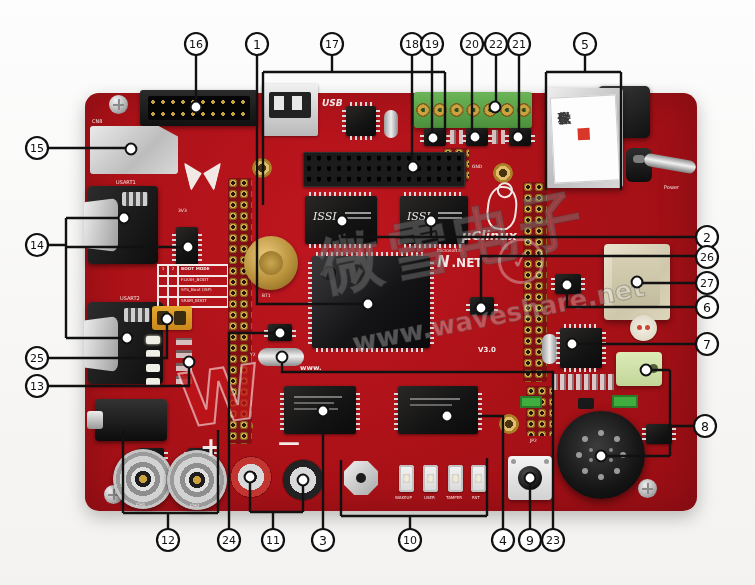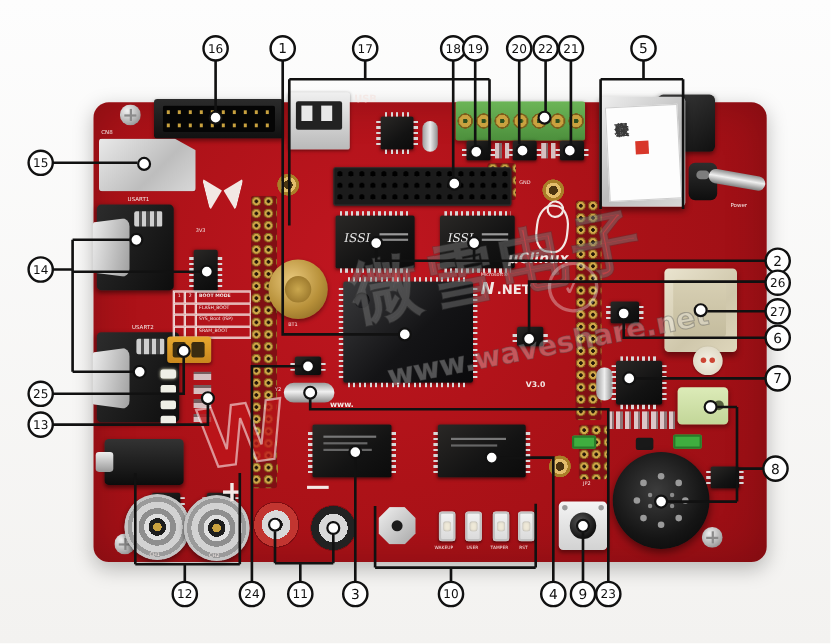--- a/index.html
+++ b/index.html
@@ -65,21 +65,21 @@
   <div class="abs" style="left:90px;top:126px;width:88px;height:48px;z-index:2;border-radius:3px;
        background:linear-gradient(135deg,#e9e9e9,#bdbdbd 60%,#d8d8d8);box-shadow:0 1px 3px rgba(0,0,0,.4);clip-path:polygon(0 0,78% 0,100% 22%,100% 100%,0 100%)"></div>
   <div class="sk" style="left:92px;top:118px;font-size:5px">CN8</div>
 
   <div class="abs" style="left:262px;top:84px;width:56px;height:52px;z-index:2;border-radius:2px;
        background:linear-gradient(#f0f0f0,#b9b9b9);box-shadow:0 1px 3px rgba(0,0,0,.4)">
     <div class="abs" style="left:7px;top:8px;right:7px;height:26px;background:#222;border-radius:2px"></div>
     <div class="abs" style="left:12px;top:12px;width:10px;height:14px;background:#e8e8e8"></div>
     <div class="abs" style="left:30px;top:12px;width:10px;height:14px;background:#e8e8e8"></div>
   </div>
-  <div class="sk" style="left:322px;top:86px;font-size:9px;font-weight:bold;">USB</div>
+  <div class="sk" style="left:322px;top:98px;font-size:9px;font-weight:bold;font-style:italic">USB</div>
   <div class="chip" style="left:346px;top:106px;width:30px;height:30px">
       <div class="fill pins-lr"></div>
       <div class="fill pins-tb"></div>
     </div>
   <div class="abs" style="left:384px;top:110px;width:14px;height:28px;border-radius:7px;z-index:2;background:linear-gradient(90deg,#9d9d9d,#eee 50%,#8f8f8f)"></div>
 
   <div class="abs" style="left:414px;top:92px;width:118px;height:36px;z-index:2;border-radius:3px;
        background:linear-gradient(#6cb557,#4c8f3c);box-shadow:0 2px 4px rgba(0,0,0,.4);
        background-image:radial-gradient(circle at 9px 18px,#2c4f1e 2px,#caa23f 2.2px 5.5px,#7b5c1a 5.6px 6.8px,transparent 7px),linear-gradient(#6cb557,#4c8f3c);
        background-size:16.8px 100%,100% 100%"></div>

